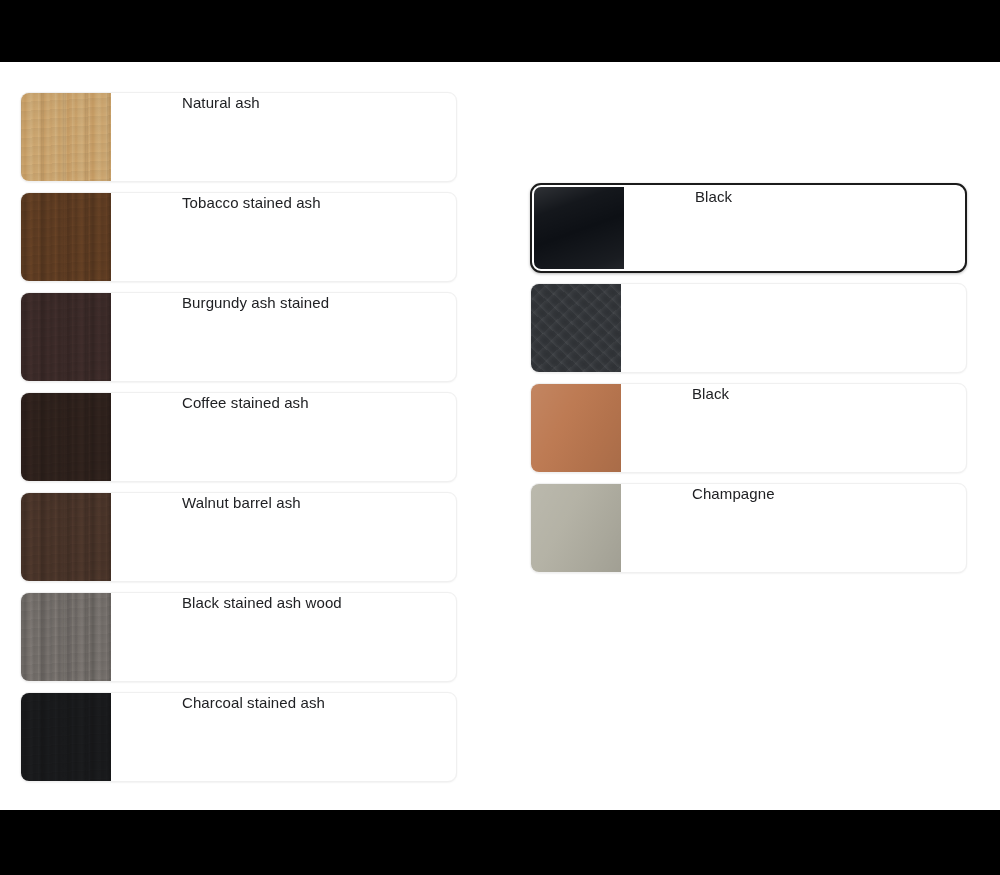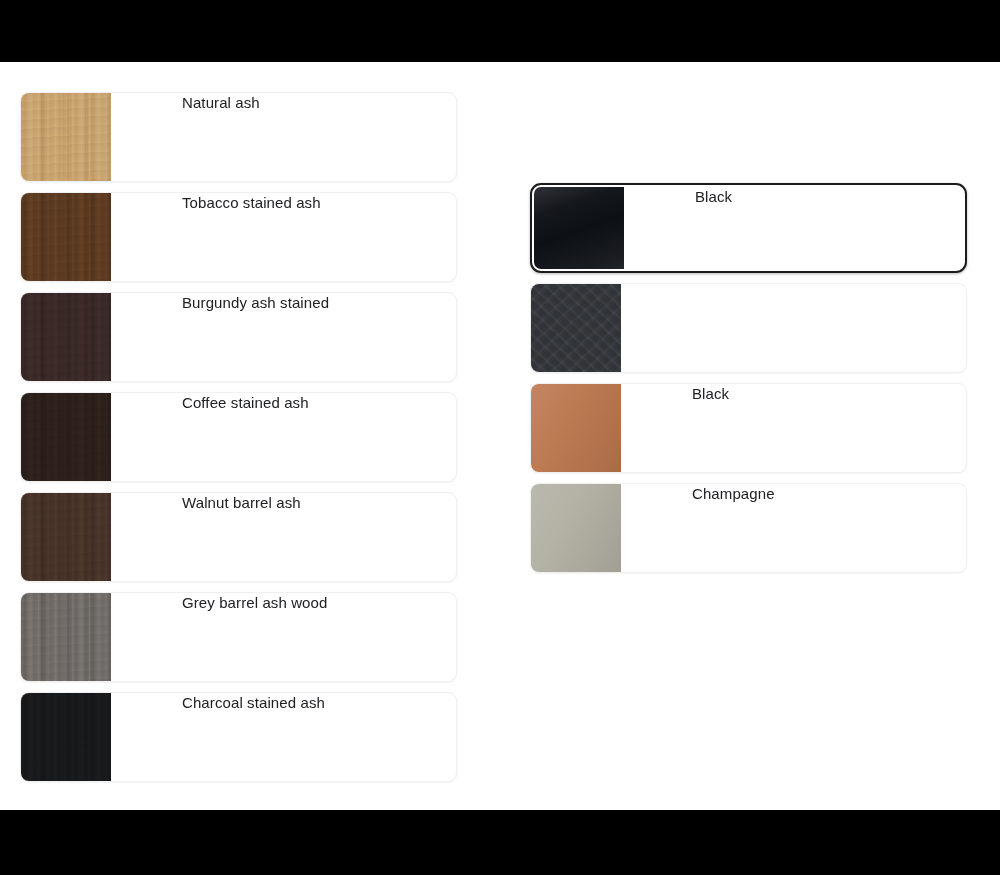--- a/index.html
+++ b/index.html
@@ -225,21 +225,21 @@
         </div>
         <div class="swatch-card">
           <div class="swatch-chip grain" style="background-color: rgb(73, 52, 41);"></div>
           <div class="swatch-label-wrap">
             <div class="swatch-label">Walnut barrel ash</div>
           </div>
         </div>
         <div class="swatch-card">
           <div class="swatch-chip grain" style="background-color: rgb(115, 110, 106);"></div>
           <div class="swatch-label-wrap">
-            <div class="swatch-label">Grey barrel ash wood</div>
+            <div class="swatch-label">Black stained ash wood</div>
           </div>
         </div>
         <div class="swatch-card">
           <div class="swatch-chip grain" style="background-color: rgb(25, 26, 28);"></div>
           <div class="swatch-label-wrap">
             <div class="swatch-label">Charcoal stained ash</div>
           </div>
         </div>
       </div>
 

